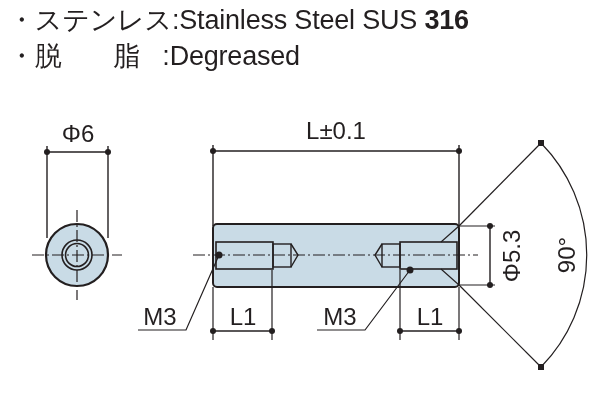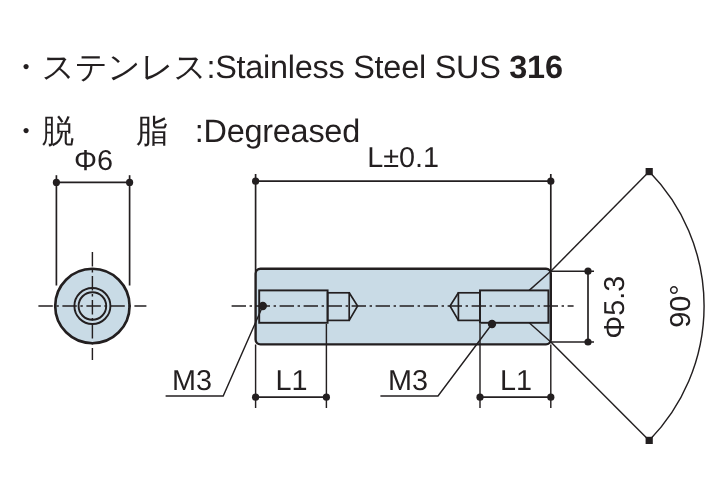--- a/index.html
+++ b/index.html
@@ -1,21 +1,21 @@
 <!DOCTYPE html>
 <html><head>
 <meta charset="utf-8">
 <style>
   html, body { margin:0; padding:0; background:#ffffff; }
   body { width:600px; height:408px; position:relative; overflow:hidden;
          font-family:"Liberation Sans", "DejaVu Sans", sans-serif; color:#231f20; }
-  .spec-line { position:absolute; left:8px; font-size:27px; line-height:32px; white-space:nowrap; letter-spacing:-0.2px;margin-top:36px; }
+  .spec-line { position:absolute; left:8px; font-size:27px; line-height:32px; white-space:nowrap; letter-spacing:-0.2px; }
   .spec-line .bold { font-weight:bold; }
   #spec-1 { top:4px; }
-  #spec-2 { top:57px; }
+  #spec-2 { top:40px; }
   .spec-line .lbl2 { letter-spacing:22px; }
   svg { position:absolute; left:0; top:0; }
   .dim { font-family:"Liberation Sans", "DejaVu Sans", sans-serif; font-size:24px; fill:#231f20; }
 </style>
 </head>
 <body>
 
 <div id="spec-1" class="spec-line">
   <span>・</span><span>ステンレス</span><span>:</span><span>Stainless Steel SUS</span> <span class="bold">316</span>
 </div>

